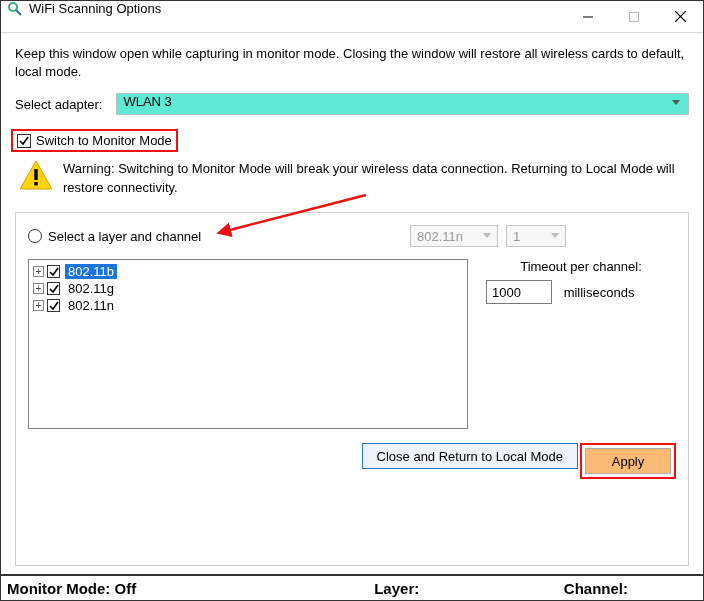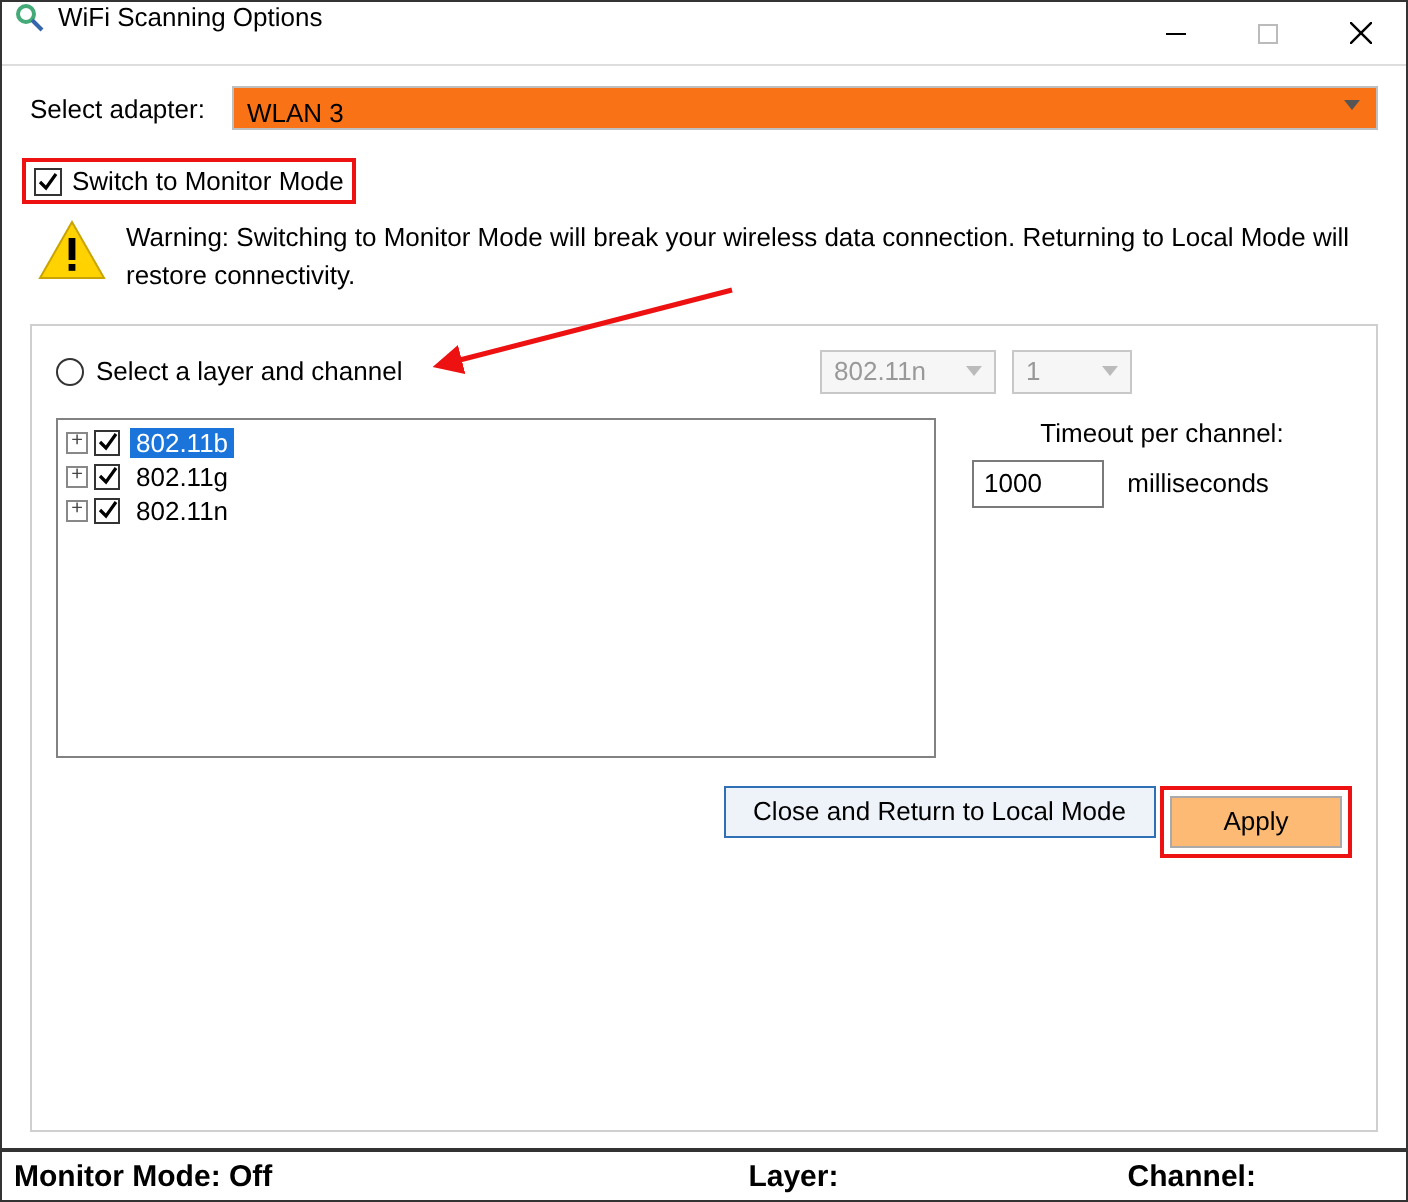--- a/index.html
+++ b/index.html
@@ -38,25 +38,25 @@
     padding: 10px 14px 8px 14px;
     flex: 1;
     display: flex;
     flex-direction: column;
   }
   .intro { margin: 2px 0 12px 0; line-height: 1.4; }
   .row { display: flex; align-items: center; margin-bottom: 10px; }
   .label { margin-right: 14px; }
   .select-adapter {
     flex: 1;
-    background: #f97316;
+    background: #5eead4;
     border: 1px solid #bfbfbf;
     height: 22px;
     display: flex;
-    align-items: flex-end;
+    align-items: flex-start;
     padding: 0 6px;
     position: relative;
   }
   .select-adapter .caret {
     position: absolute; right: 8px; top: 6px;
     width: 0; height: 0;
     border-left: 4px solid transparent;
     border-right: 4px solid transparent;
     border-top: 5px solid #555;
   }
@@ -158,20 +158,21 @@
     </div>
   <div class="winbtn">
       <svg width="11" height="11">
         <line x1="0" y1="0" x2="11" y2="11" stroke="#000" stroke-width="1.2"></line>
         <line x1="11" y1="0" x2="0" y2="11" stroke="#000" stroke-width="1.2"></line>
       </svg>
     </div>
 </div>
 
 <div class="content">
+  <div class="intro">Keep this window open while capturing in monitor mode. Closing the window will restore all wireless cards to default, local mode.</div>
 
   <div class="row">
     <span class="label">Select adapter:</span>
     <div class="select-adapter">
       <span>WLAN 3</span>
       <span class="caret"></span>
     </div>
   </div>
 
   <div style="margin:4px 0 0 -4px;">

